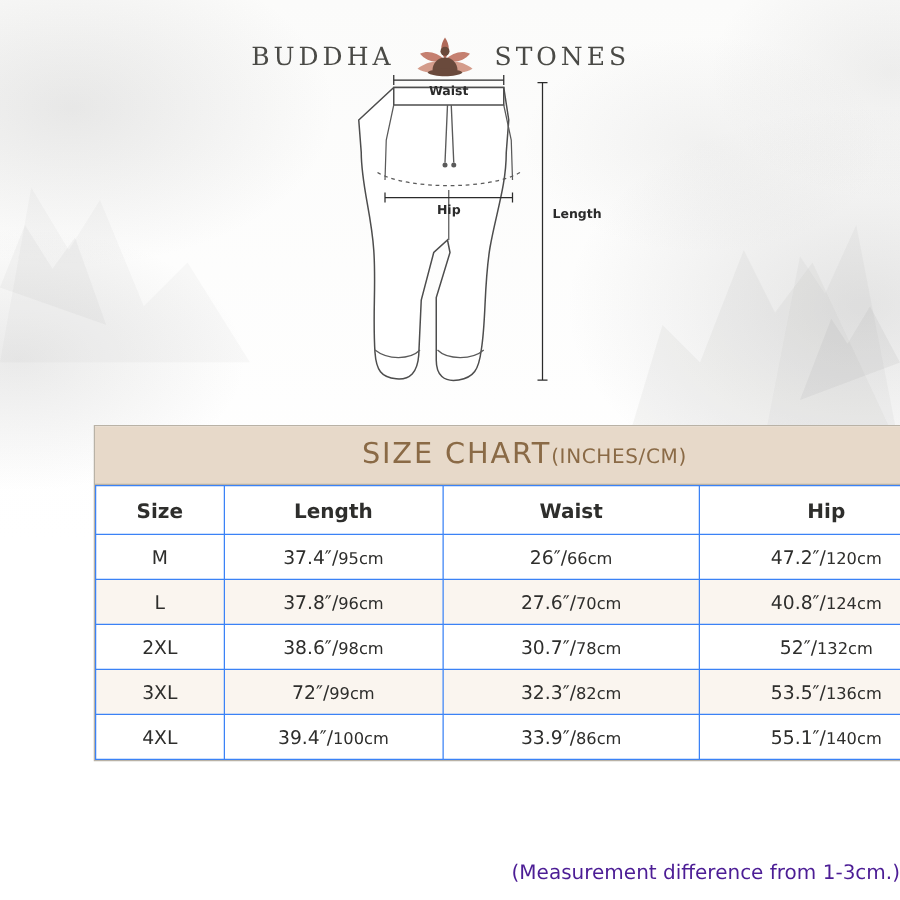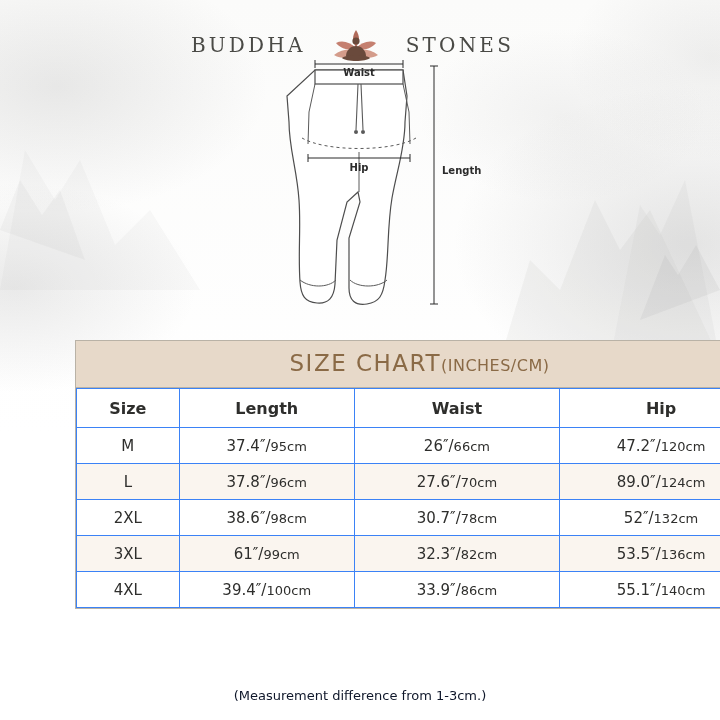--- a/index.html
+++ b/index.html
@@ -36,21 +36,21 @@
 
   
   .brand {
     position: absolute;
     top: 22px;
     left: 0;
     right: 15px;
     display: flex;
     align-items: center;
     justify-content: center;
-    gap: 22px;
+    gap: 12px;
     z-index: 5;
   }
   .brand-text {
     font-family: "DejaVu Serif", serif;
     font-size: 20px;
     letter-spacing: 3.2px;
     color: #4a4a46;
     font-weight: 400;
   }
   .brand-logo { display: block; }
@@ -125,23 +125,23 @@
     background: #ffffff;
   }
   .val-in { font-size: 15px; }
   .val-cm { font-size: 13px; }
 
   .note {
     position: absolute;
     left: 0;
     right: 0;
     top: 688px;
-    text-align: center;
-    font-size: 13px;
-    color: #0f172a;
+    text-align: right;
+    font-size: 16px;
+    color: #4c1d95;
     font-family: "DejaVu Sans", sans-serif;
     z-index: 6;
   }
 
   
   .ill-label {
     font-family: "DejaVu Sans", sans-serif;
     font-size: 10px;
     fill: #2b2b2b;
     font-weight: 700;
@@ -245,31 +245,31 @@
         <tr>
           <td class="col-size"><span>M</span></td>
           <td><span class="val-in">37.4″/</span><span class="val-cm">95cm</span></td>
           <td><span class="val-in">26″/</span><span class="val-cm">66cm</span></td>
           <td><span class="val-in">47.2″/</span><span class="val-cm">120cm</span></td>
         </tr>
         <tr>
           <td class="col-size"><span>L</span></td>
           <td><span class="val-in">37.8″/</span><span class="val-cm">96cm</span></td>
           <td><span class="val-in">27.6″/</span><span class="val-cm">70cm</span></td>
-          <td><span class="val-in">89.0″/</span><span class="val-cm">124cm</span></td>
+          <td><span class="val-in">40.8″/</span><span class="val-cm">124cm</span></td>
         </tr>
         <tr>
           <td class="col-size"><span>2XL</span></td>
           <td><span class="val-in">38.6″/</span><span class="val-cm">98cm</span></td>
           <td><span class="val-in">30.7″/</span><span class="val-cm">78cm</span></td>
           <td><span class="val-in">52″/</span><span class="val-cm">132cm</span></td>
         </tr>
         <tr>
           <td class="col-size"><span>3XL</span></td>
-          <td><span class="val-in">61″/</span><span class="val-cm">99cm</span></td>
+          <td><span class="val-in">72″/</span><span class="val-cm">99cm</span></td>
           <td><span class="val-in">32.3″/</span><span class="val-cm">82cm</span></td>
           <td><span class="val-in">53.5″/</span><span class="val-cm">136cm</span></td>
         </tr>
         <tr>
           <td class="col-size"><span>4XL</span></td>
           <td><span class="val-in">39.4″/</span><span class="val-cm">100cm</span></td>
           <td><span class="val-in">33.9″/</span><span class="val-cm">86cm</span></td>
           <td><span class="val-in">55.1″/</span><span class="val-cm">140cm</span></td>
         </tr>
       </tbody>

